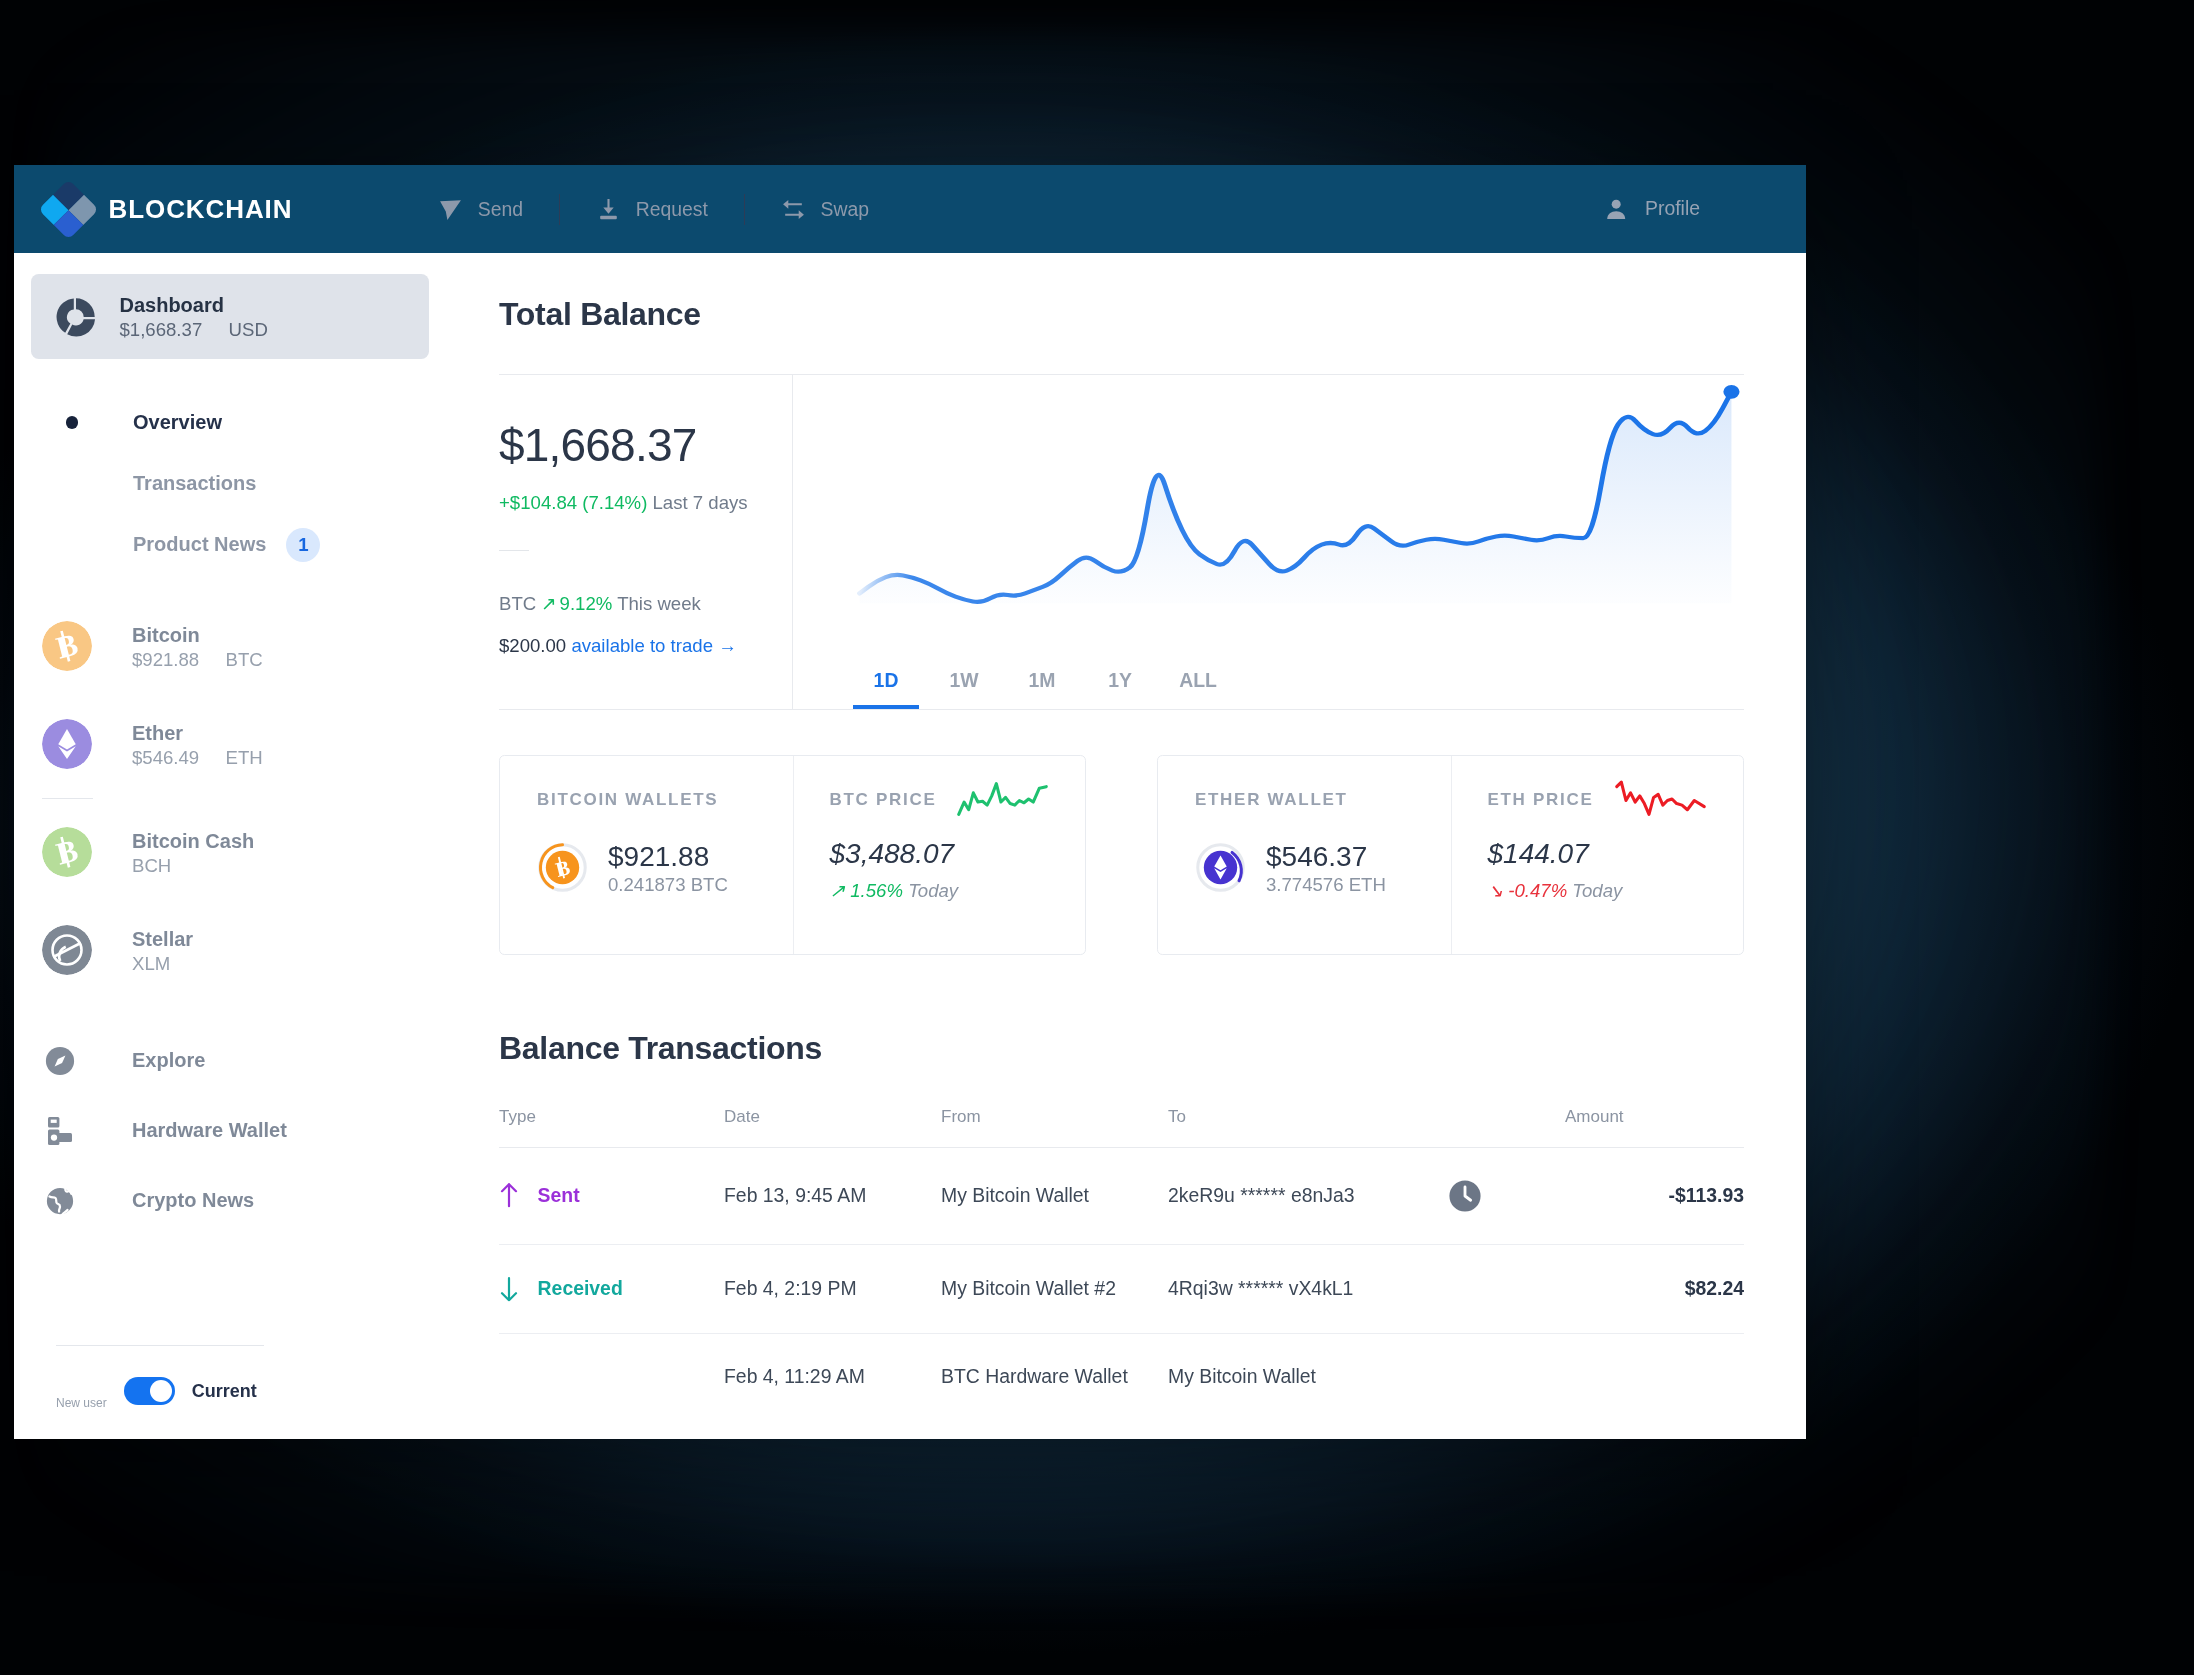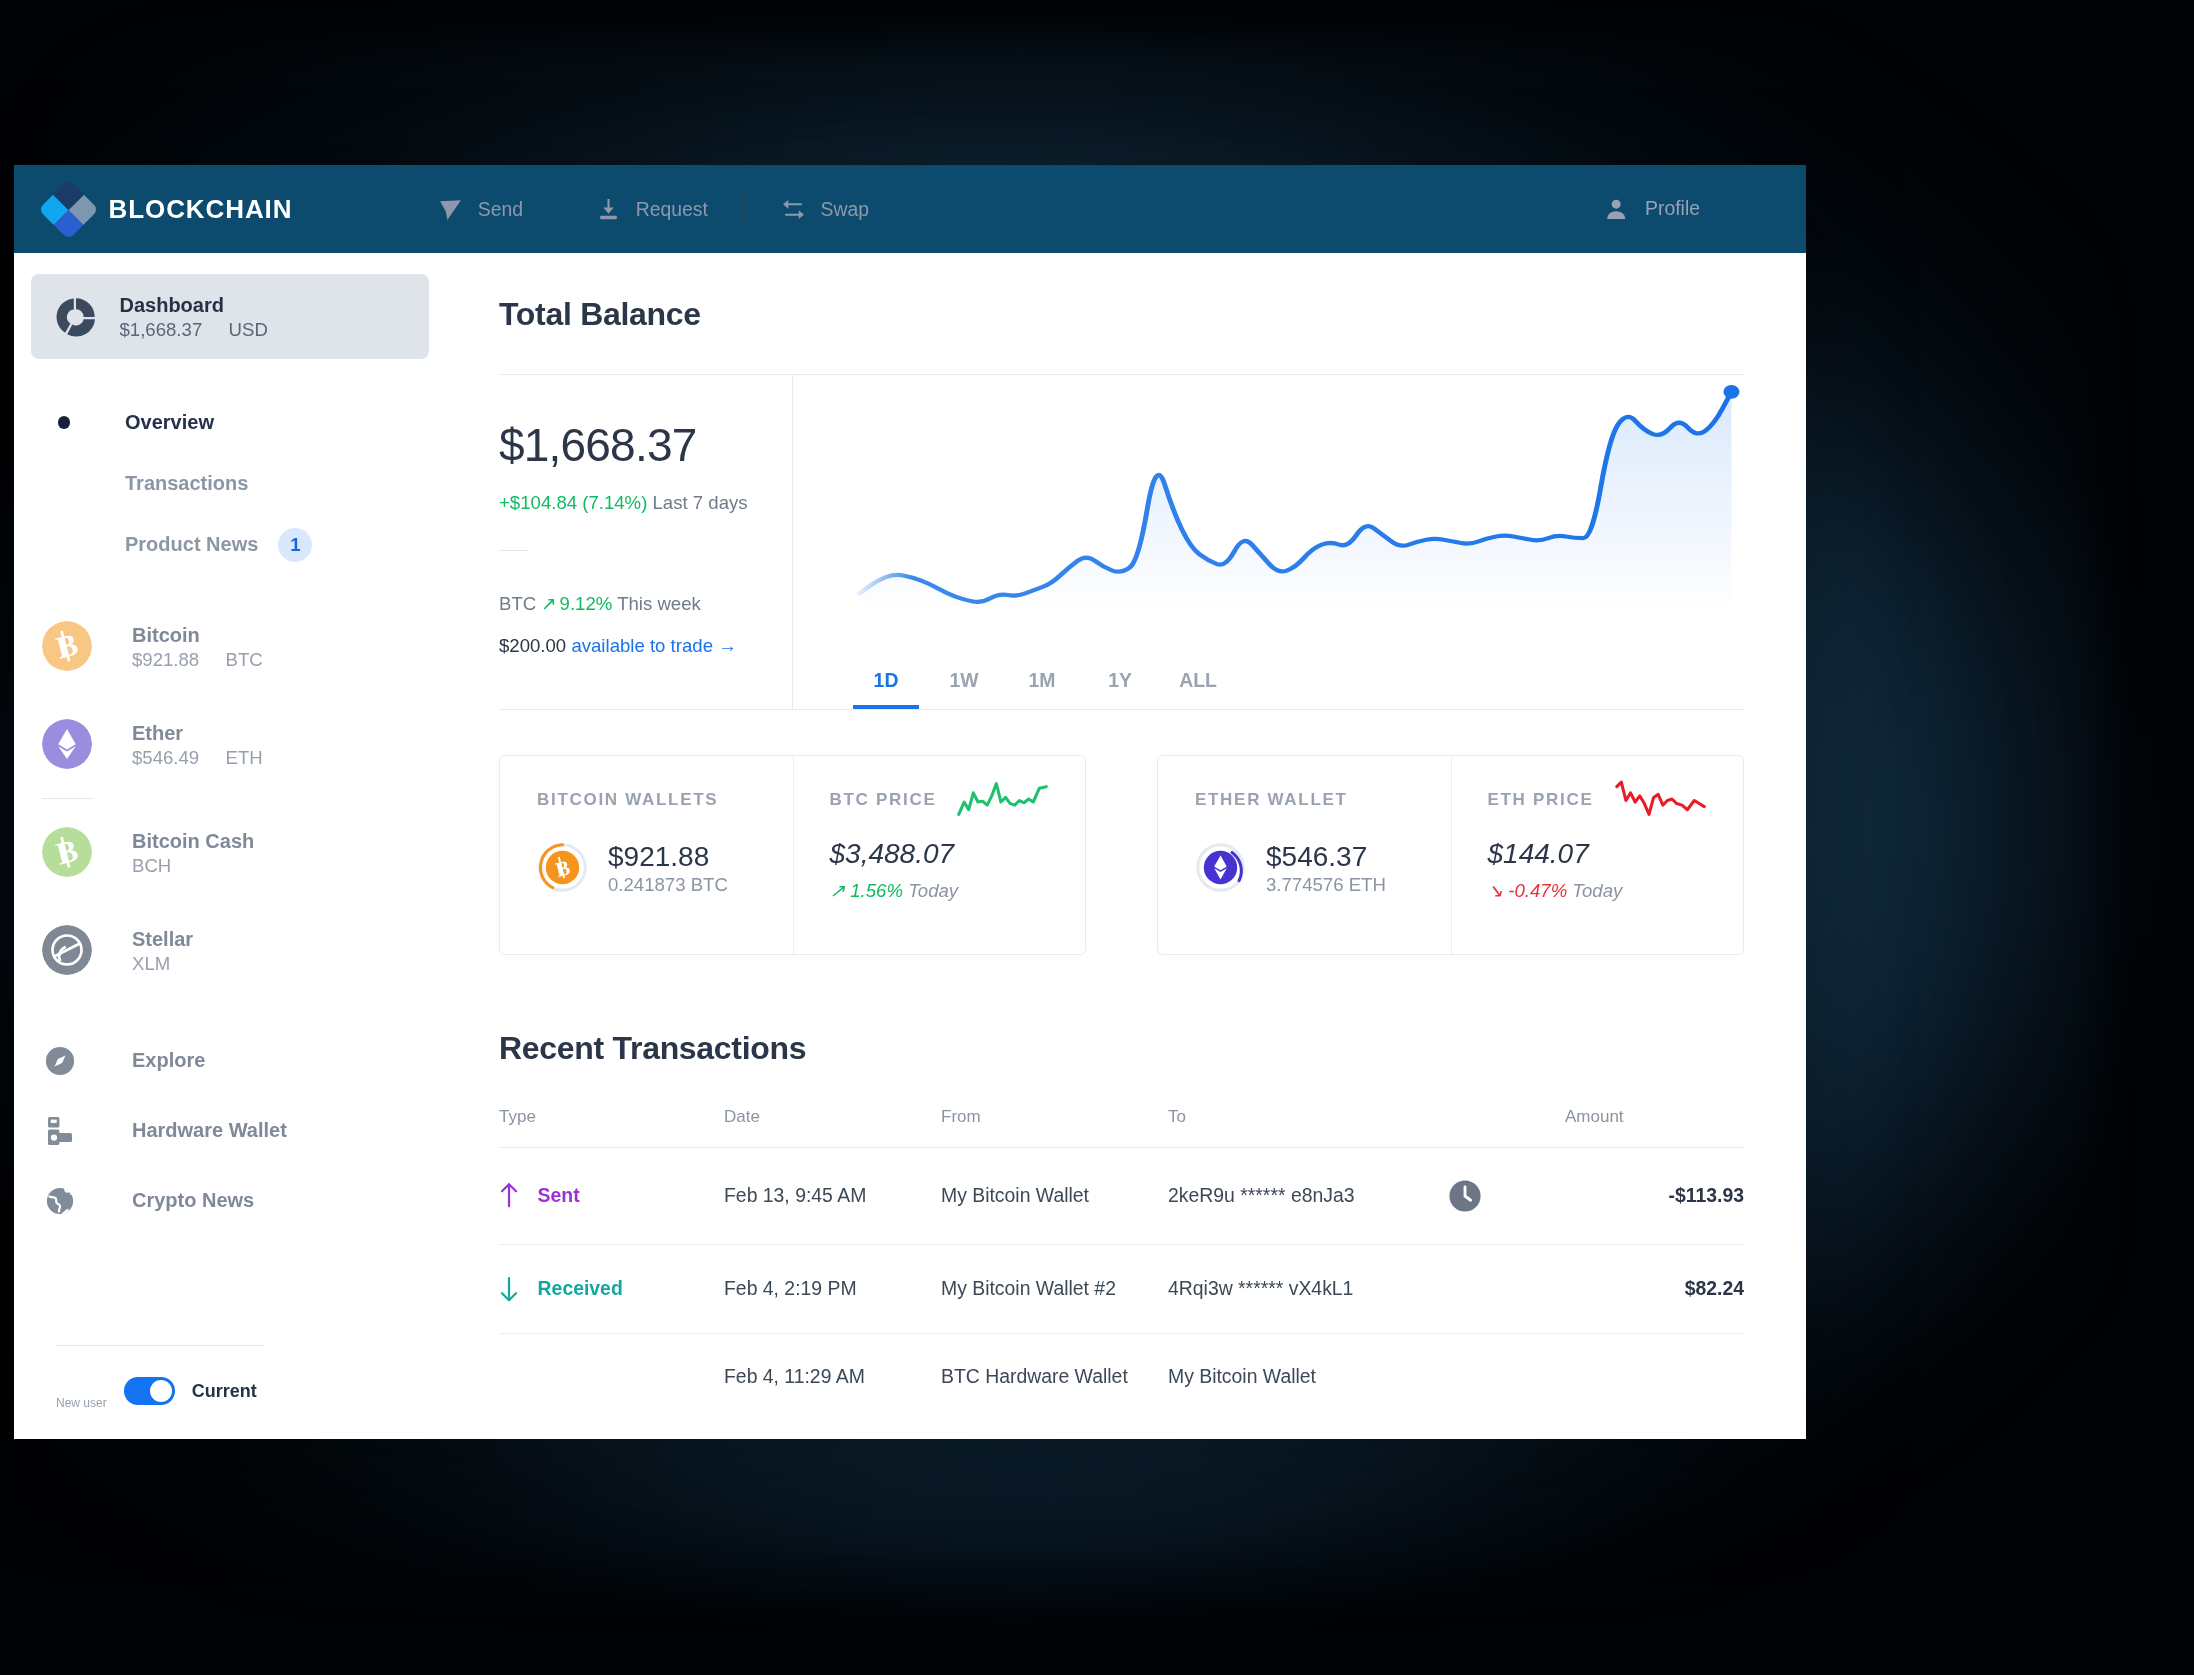--- a/index.html
+++ b/index.html
@@ -138,21 +138,21 @@
   }
   .donut { width: 44px; height: 44px; display: block; }
   .dash-title { font-size: 20px; font-weight: bold; color: #263244; line-height: 1.35; }
   .dash-sub { font-size: 18.6px; color: #5b6677; display: flex; gap: 26.4px; }
 
   .nav-group { margin-top: 33px; }
   .nav-row {
     display: flex;
     align-items: center;
     height: 61px;
-    padding-left: 21px;
+    padding-left: 29px;
     cursor: pointer;
   }
   .nav-bullet-slot { width: 90px; flex: none; display: flex; align-items: center; }
   .bullet { width: 12.4px; height: 12.4px; border-radius: 50%; background: #17223a; margin-left: 23px; }
   .nav-label { font-size: 20px; color: #8d96a5; font-weight: bold; }
   .nav-label.active { color: #25314a; }
   .badge {
     margin-left: 20px;
     min-width: 34px; height: 34px;
     border-radius: 50%;
@@ -674,21 +674,21 @@
                 <span class="down">↘</span>
                 <span class="down">-0.47%</span>
                 <span>Today</span>
               </div>
             </div>
           </div>
         </div>
 
       </div>
 
-      <div class="section-title" id="tx-title">Recent Transactions</div>
+      <div class="section-title" id="tx-title">Balance Transactions</div>
 
       <table id="tx-table">
         <thead>
           <tr>
             <th class="col-type">Type</th>
             <th class="col-date">Date</th>
             <th class="col-from">From</th>
             <th class="col-to">To</th>
             <th class="col-status"></th>
             <th class="col-amount">Amount</th>

